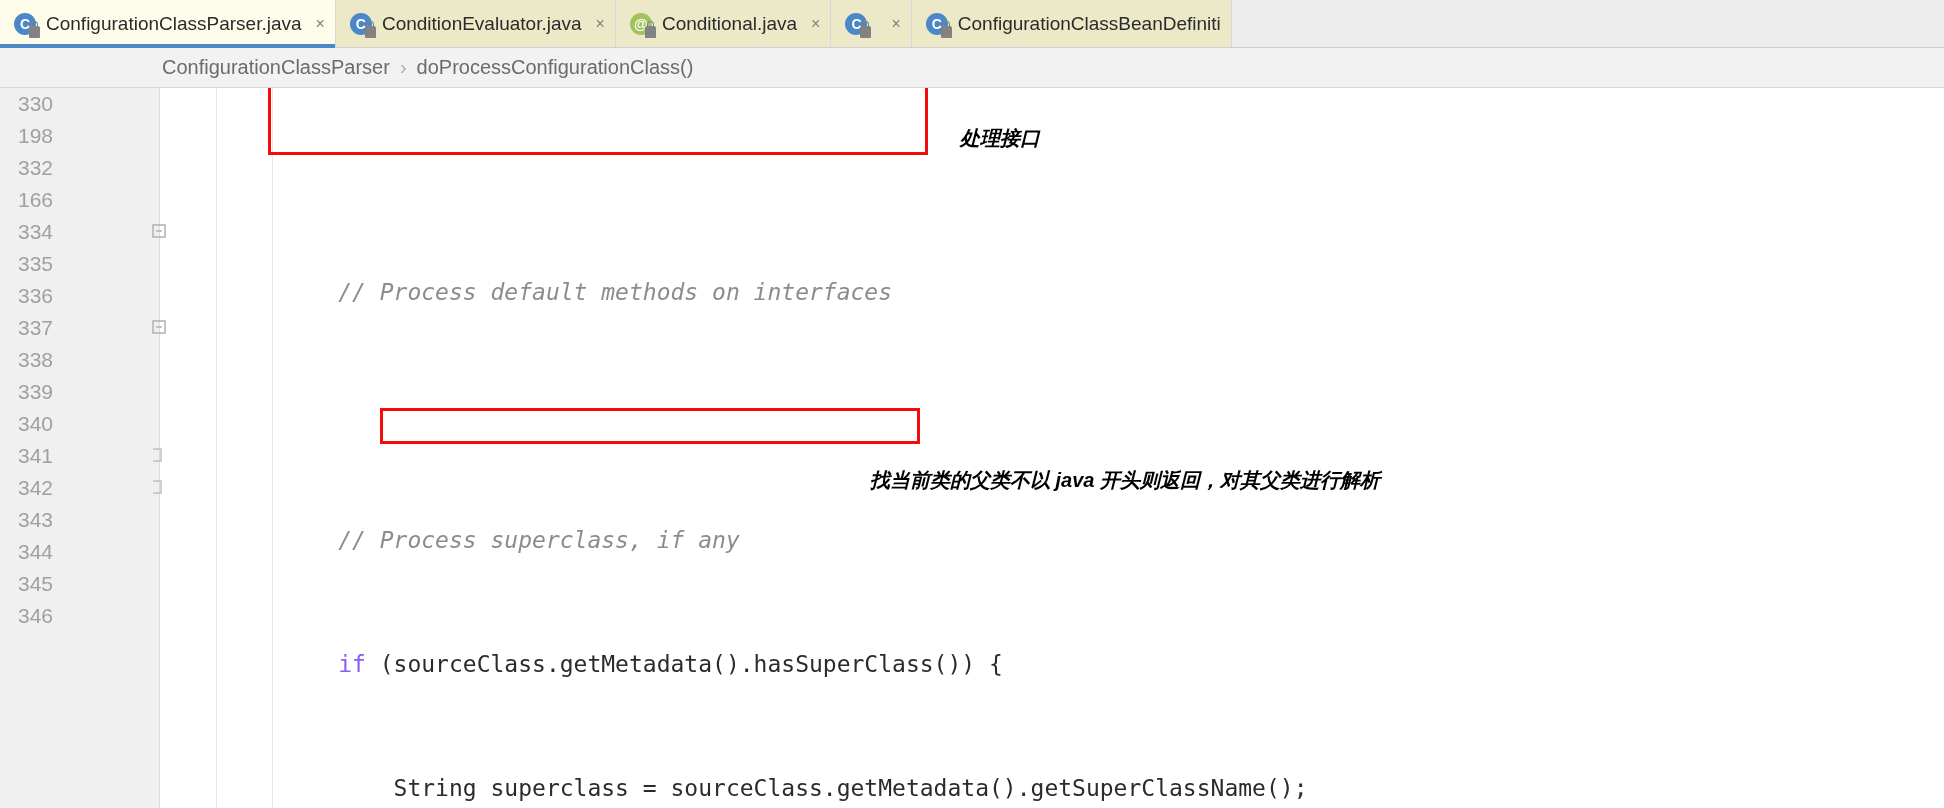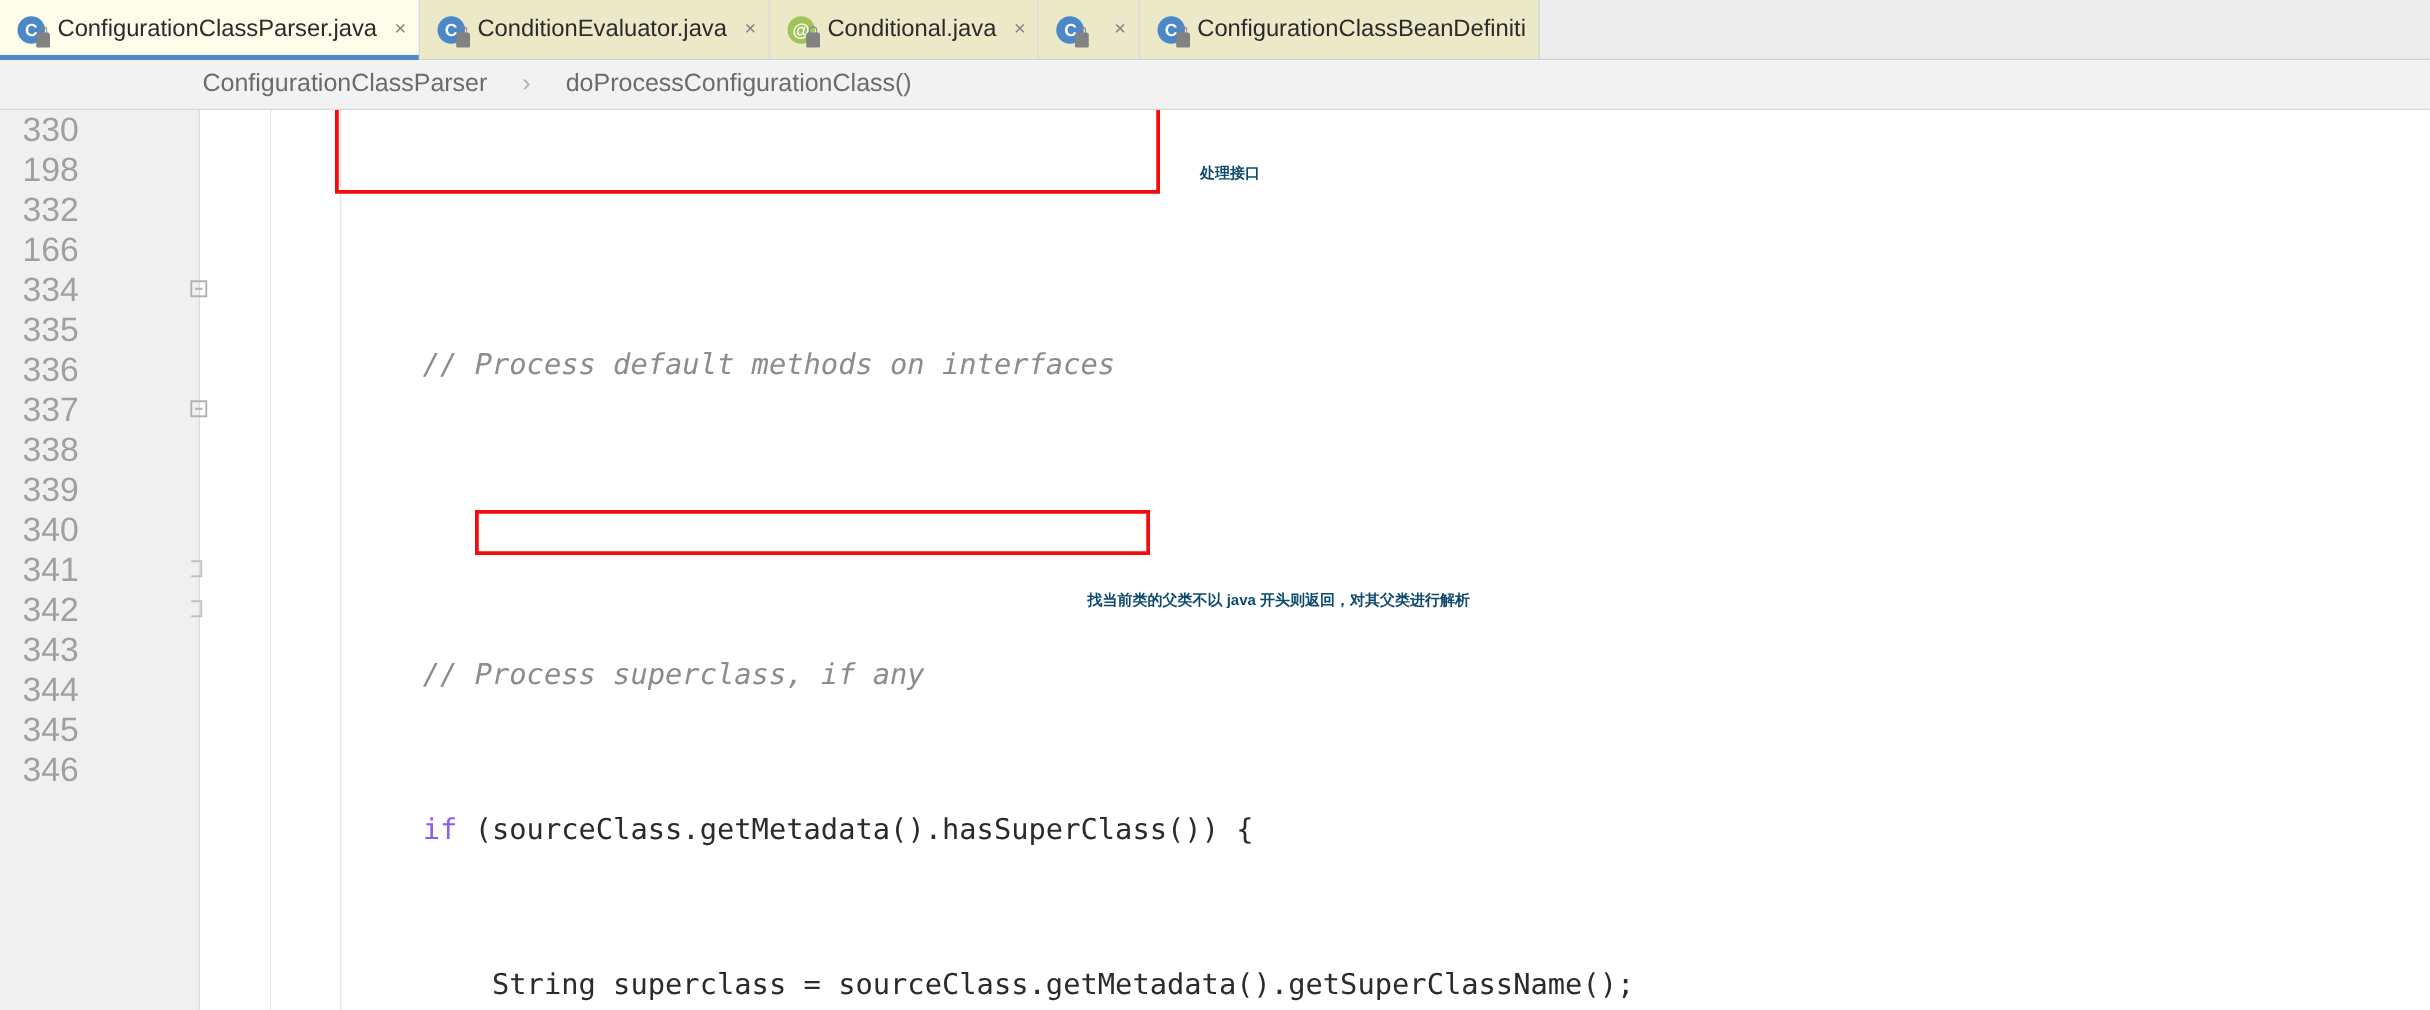--- a/index.html
+++ b/index.html
@@ -84,21 +84,20 @@
   .breadcrumb {
     height: 40px;
     background: #F2F2F2;
     border-bottom: 1px solid #d9d9d9;
     display: flex;
     align-items: center;
     padding-left: 162px;
     font-family: "Helvetica Neue", Arial, sans-serif;
     font-size: 20px;
     color: #6b6b6b;
-    gap: 18px;
   }
   .breadcrumb .sep { margin: 0 10px; color: #b0b0b0; }
 
   
   .editor {
     display: flex;
     height: calc(808px - 48px - 40px);
     position: relative;
     background:#fff;
   }
@@ -109,21 +108,21 @@
     position: relative;
     user-select: none;
   }
   .gutter-line {
     height: 32px;
     line-height: 32px;
     text-align: left;
     padding-left: 18px;
     font-family: "Helvetica Neue", Arial, sans-serif;
     color: #A0A0A0;
-    font-size: 27px;
+    font-size: 21px;
     position: relative;
   }
   
   .fold-glyph{
     position:absolute;right:-8px;top:7px;width:16px;height:16px;
     display:flex;align-items:center;justify-content:center;
   }
   .fold-glyph svg{width:16px;height:16px;}
 
   .code-area {
@@ -149,25 +148,26 @@
   }
 
   
   .redbox {
     position: absolute;
     border: 3px solid #F40C0C;
     pointer-events: none;
   }
   .anno {
     position: absolute;
-    color: #0c4a6e;
+    color: #000000;
     font-family: "PingFang SC","Microsoft YaHei",sans-serif;
-    font-size: 12px;
+    font-size: 20px;
     font-weight: 600;
     white-space: nowrap;
+    font-style: italic;
   }
 </style>
 </head>
 <body>
 
 <div class="tabs-bar">
   <div class="tab active">
     <span class="icon-wrap">
       <span class="class-icon blue">C</span>
       <span class="lock-overlay"></span>

